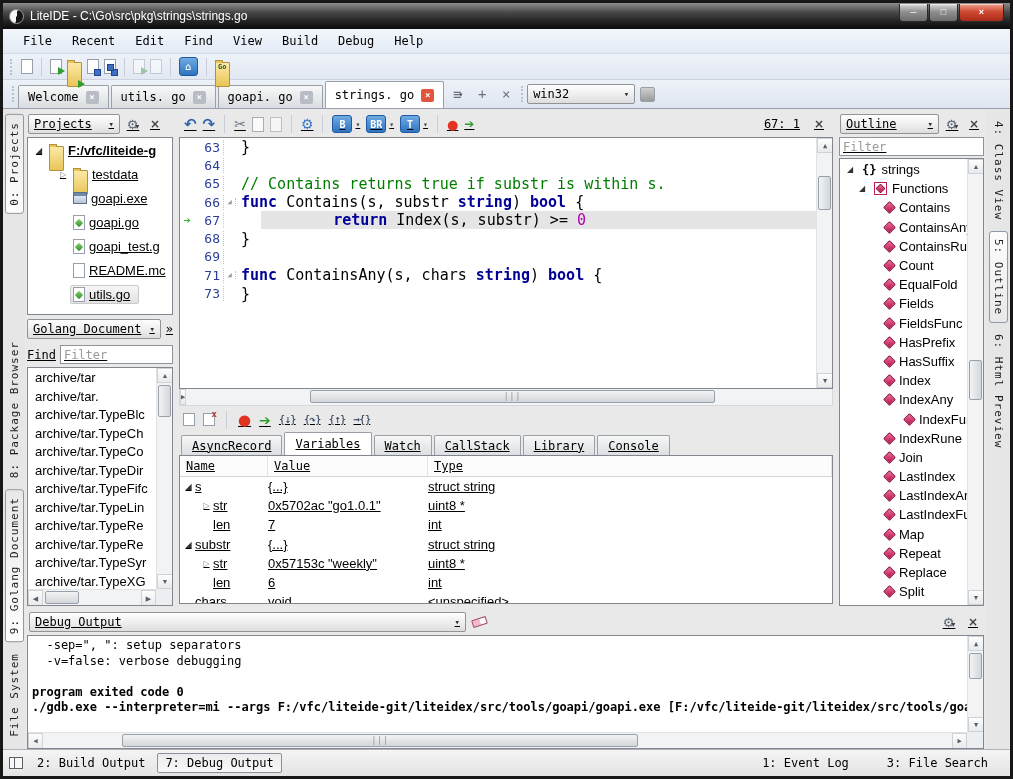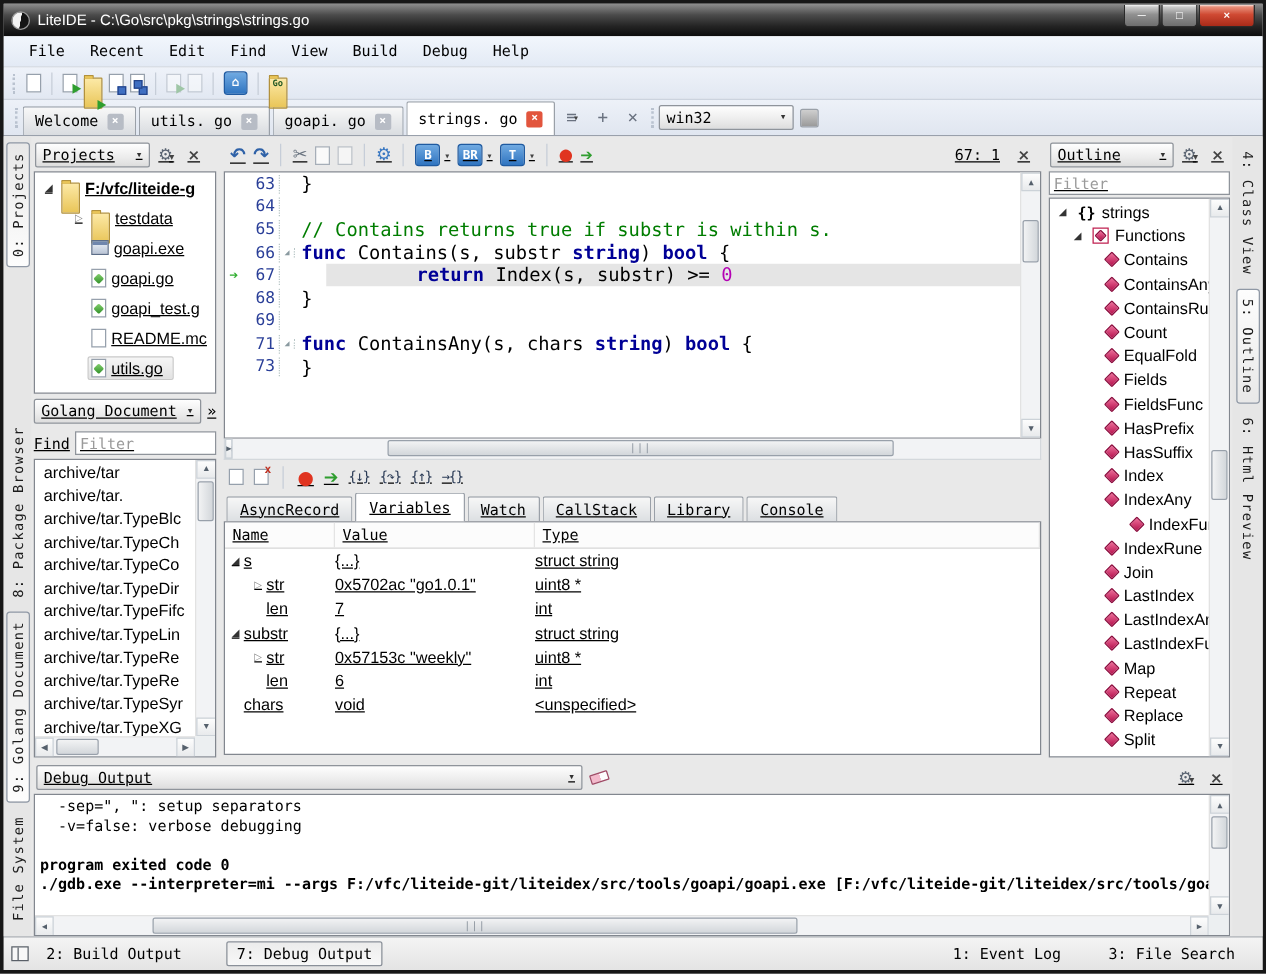--- a/index.html
+++ b/index.html
@@ -122,21 +122,21 @@
   .edtool { height:26px; flex:none; display:flex; align-items:center; gap:6px; padding:0 5px; }
   .bico { font-family:"DejaVu Sans",sans-serif; }
   .blue { color:#2f62a8; font-weight:bold; font-size:15px; }
   .bluebtn { width:20px; height:18px; border-radius:3px; border:1px solid #1f5aa0; color:#fff;
              background:linear-gradient(#70aae2,#2f74c0); font-size:10px; font-weight:bold;
              display:flex; align-items:center; justify-content:center; }
   .ddcar { font-size:8px; color:#444; margin-left:-3px; }
   .redc { color:#e03420; font-size:13px; }
   .cursorpos { margin-left:auto; padding-right:4px; }
 
-  .edwrap { height:214px; flex:none; }
+  .edwrap { height:252px; flex:none; }
   .codearea { position:absolute; inset:0 16px 0 0; overflow:hidden; font-size:15px; }
   .cline { height:18.3px; display:flex; align-items:center; white-space:pre; }
   .garr { width:14px; flex:none; text-align:center; color:#2fae2f; font-size:12px; font-weight:bold; }
   .lno { width:30px; flex:none; text-align:right; color:#2a3f98; padding-right:3px; font-size:13px;
          border-right:1px dotted #b8c6c6; }
   .foldc { width:12px; flex:none; text-align:center; font-size:7px; color:#8a9aa0; border-right:1px dotted #b8c6c6; }
   .ctext { flex:1; padding-left:5px; overflow:hidden; }
   .cline.cur .ctext, .cline.cur .foldc { background:#e5e5e5;padding-left:36px; }
   .sg-p { color:#000; } .sg-k { color:#000096; font-weight:bold; } .sg-c { color:#007d00; } .sg-n { color:#b400b4; }
 
@@ -179,21 +179,21 @@
   .outbody { flex:1; }
   .outlines { position:absolute; inset:2px 16px 16px 4px; overflow:hidden; line-height:15.5px; white-space:pre; }
   .oline.b { font-weight:bold; }
 
   
   .statusbar { height:27px; flex:none; display:flex; align-items:center; gap:6px; padding:0 6px;
                background:linear-gradient(#f4f4f4,#e4e4e4); border-top:1px solid #aeb2b8; }
   .sicon { width:14px; height:12px; border:1px solid #5a6068; background:#f8f8f8; position:relative; flex:none; }
   .sicon:before { content:""; position:absolute; left:4px; top:0; bottom:0; width:1px; background:#5a6068; }
   .sbtnx { padding:2px 7px; border:1px solid transparent; }
-  .sbtnx.active { border:1px solid #8a9099; border-radius:2px; background:linear-gradient(#ececec,#f8f8f8);margin-left:24px; }
+  .sbtnx.active { border:1px solid #8a9099; border-radius:2px; background:linear-gradient(#ececec,#f8f8f8); }
   .srgt { margin-left:auto; display:flex; gap:22px; padding-right:8px; }
 </style>
 </head>
 <body>
 
 <div class="window">
 
   <div class="titlebar">
     <span class="appicon"></span>
     <span>LiteIDE - C:\Go\src\pkg\strings\strings.go</span>

